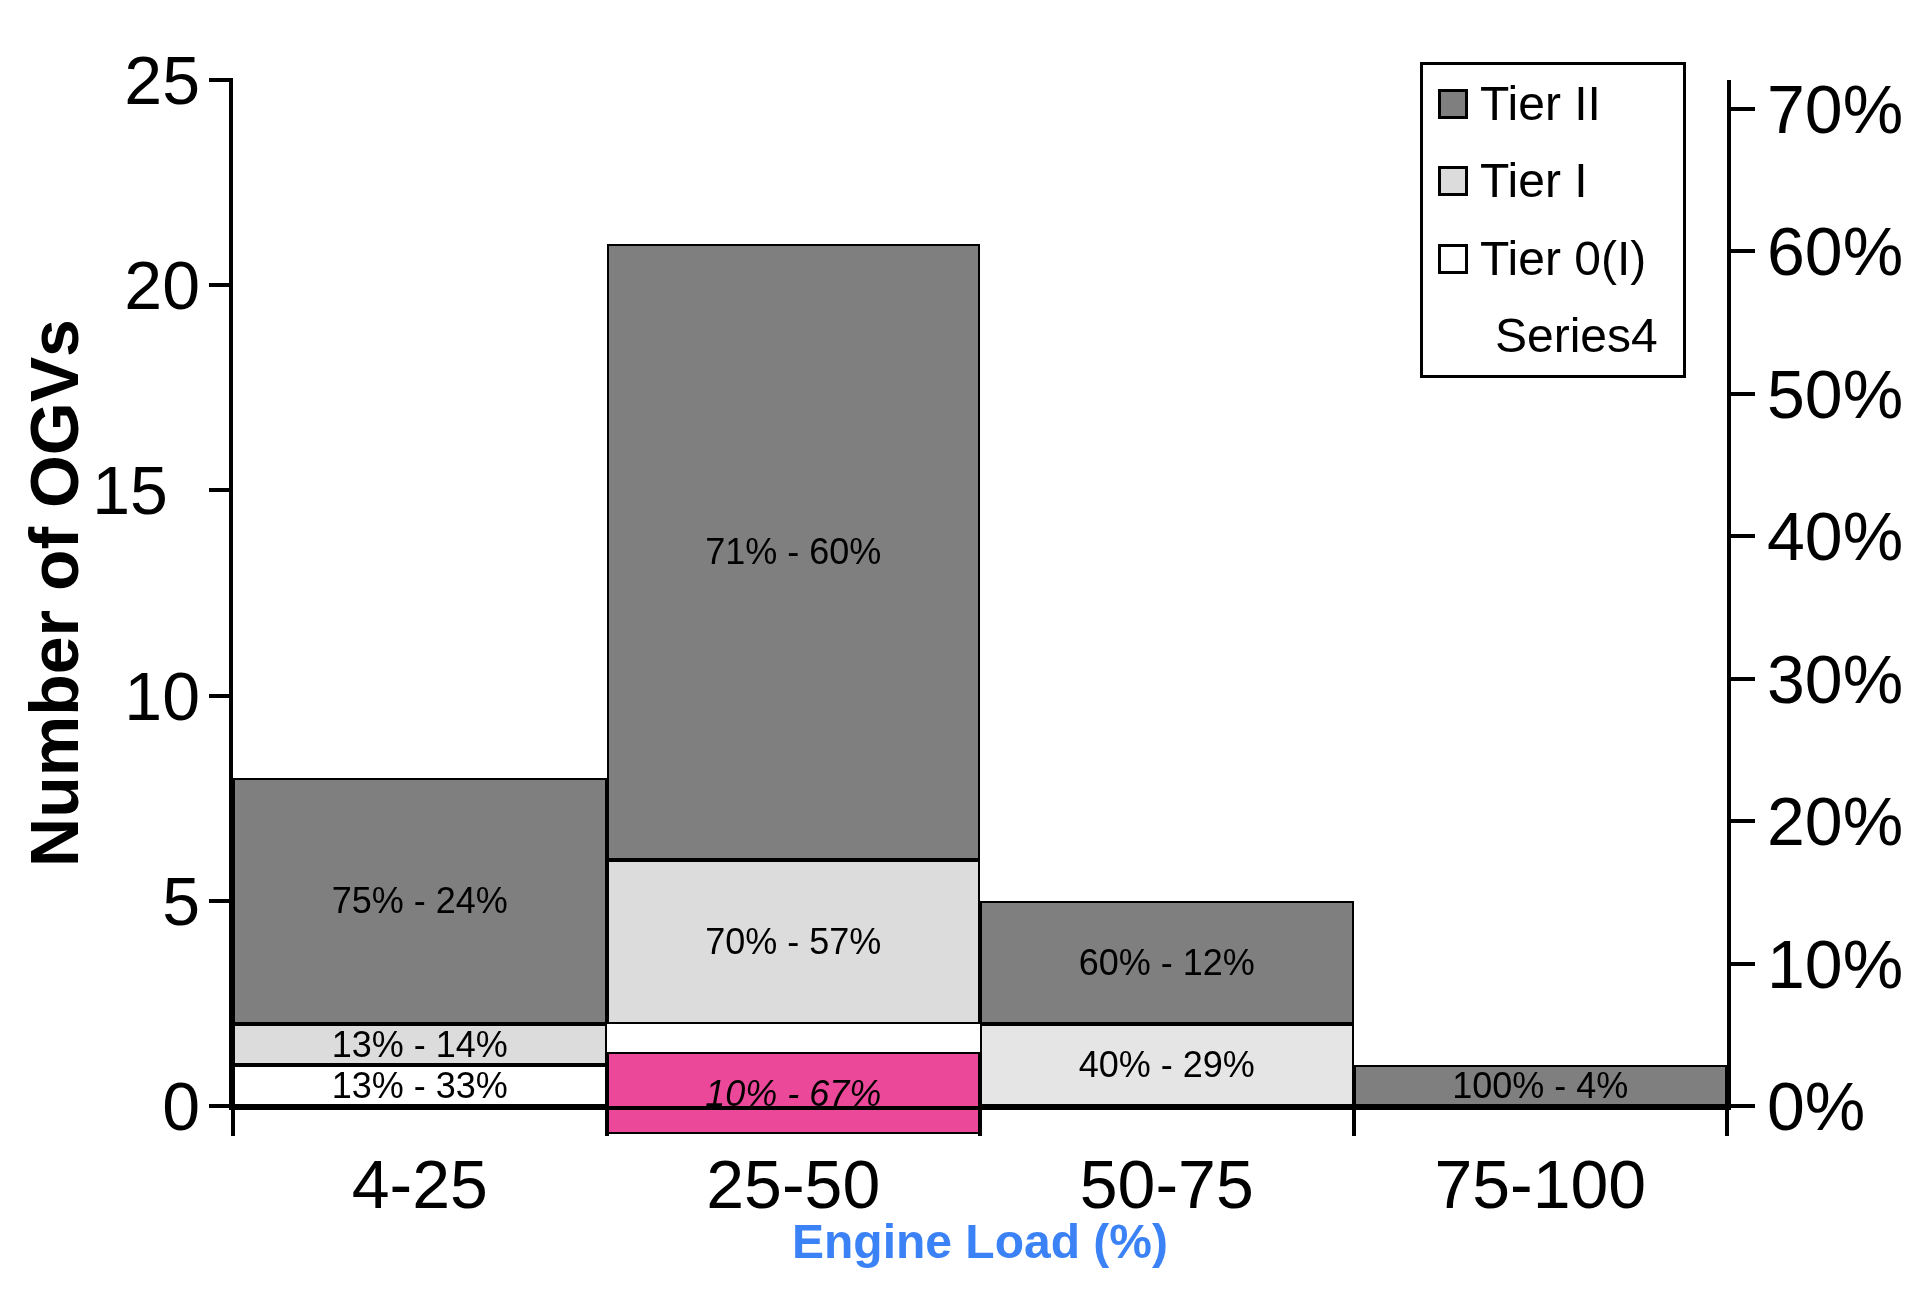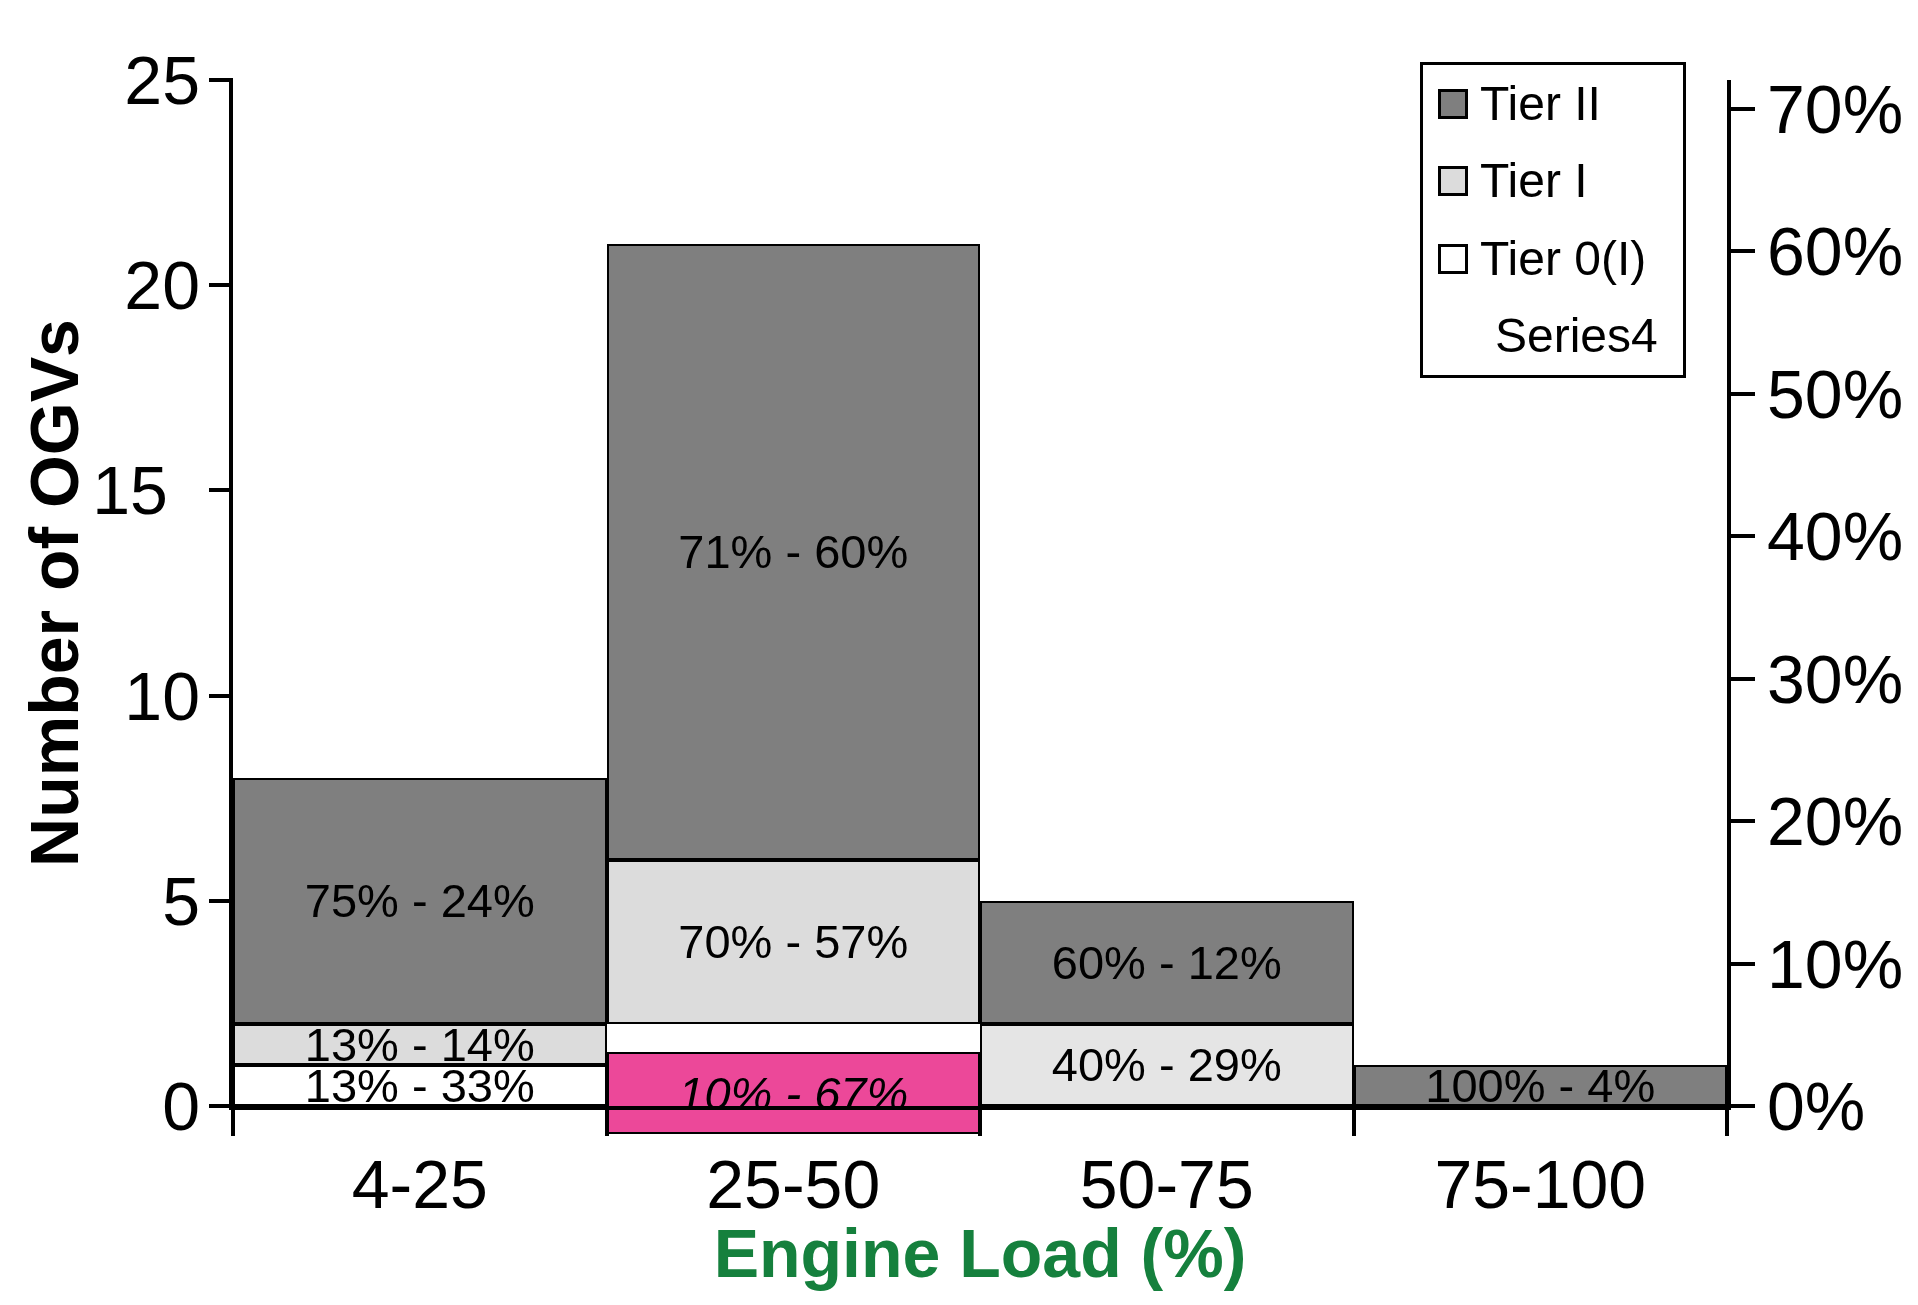--- a/index.html
+++ b/index.html
@@ -20,23 +20,23 @@
     font-size: 68px;
     line-height: 56px;
     color: #000000;
     white-space: nowrap;
   }
   .left-label { text-align: right; }
   .right-label { text-align: left; }
   .cat-label { text-align: center; }
   .axis-title {
     position: absolute;
-    font-size: 68px;
+    font-size: 48px;
     font-weight: bold;
-    color: #15803d;
+    color: #3b82f6;
     white-space: nowrap;
   }
   #x-axis-title {
     left: 233px; top: 1214px; width: 1494px;
     text-align: center;
   }
   #y-axis-title-box {
     left: 6px; top: 80px; width: 96px; height: 1026px;
     display: flex; align-items: center; justify-content: center;
   }
@@ -48,21 +48,21 @@
   }
   .bar-segment {
     position: absolute;
     box-sizing: border-box;
     border: 2.5px solid #000000;
     display: flex;
     align-items: center;
     justify-content: center;
   }
   .bar-label {
-    font-size: 47px;
+    font-size: 36px;
     line-height: 47px;
     white-space: nowrap;
     color: #000000;
   }
   #legend {
     position: absolute;
     left: 1420px; top: 62px;
     width: 266px; height: 316px;
     box-sizing: border-box;
     border: 3px solid #000000;

